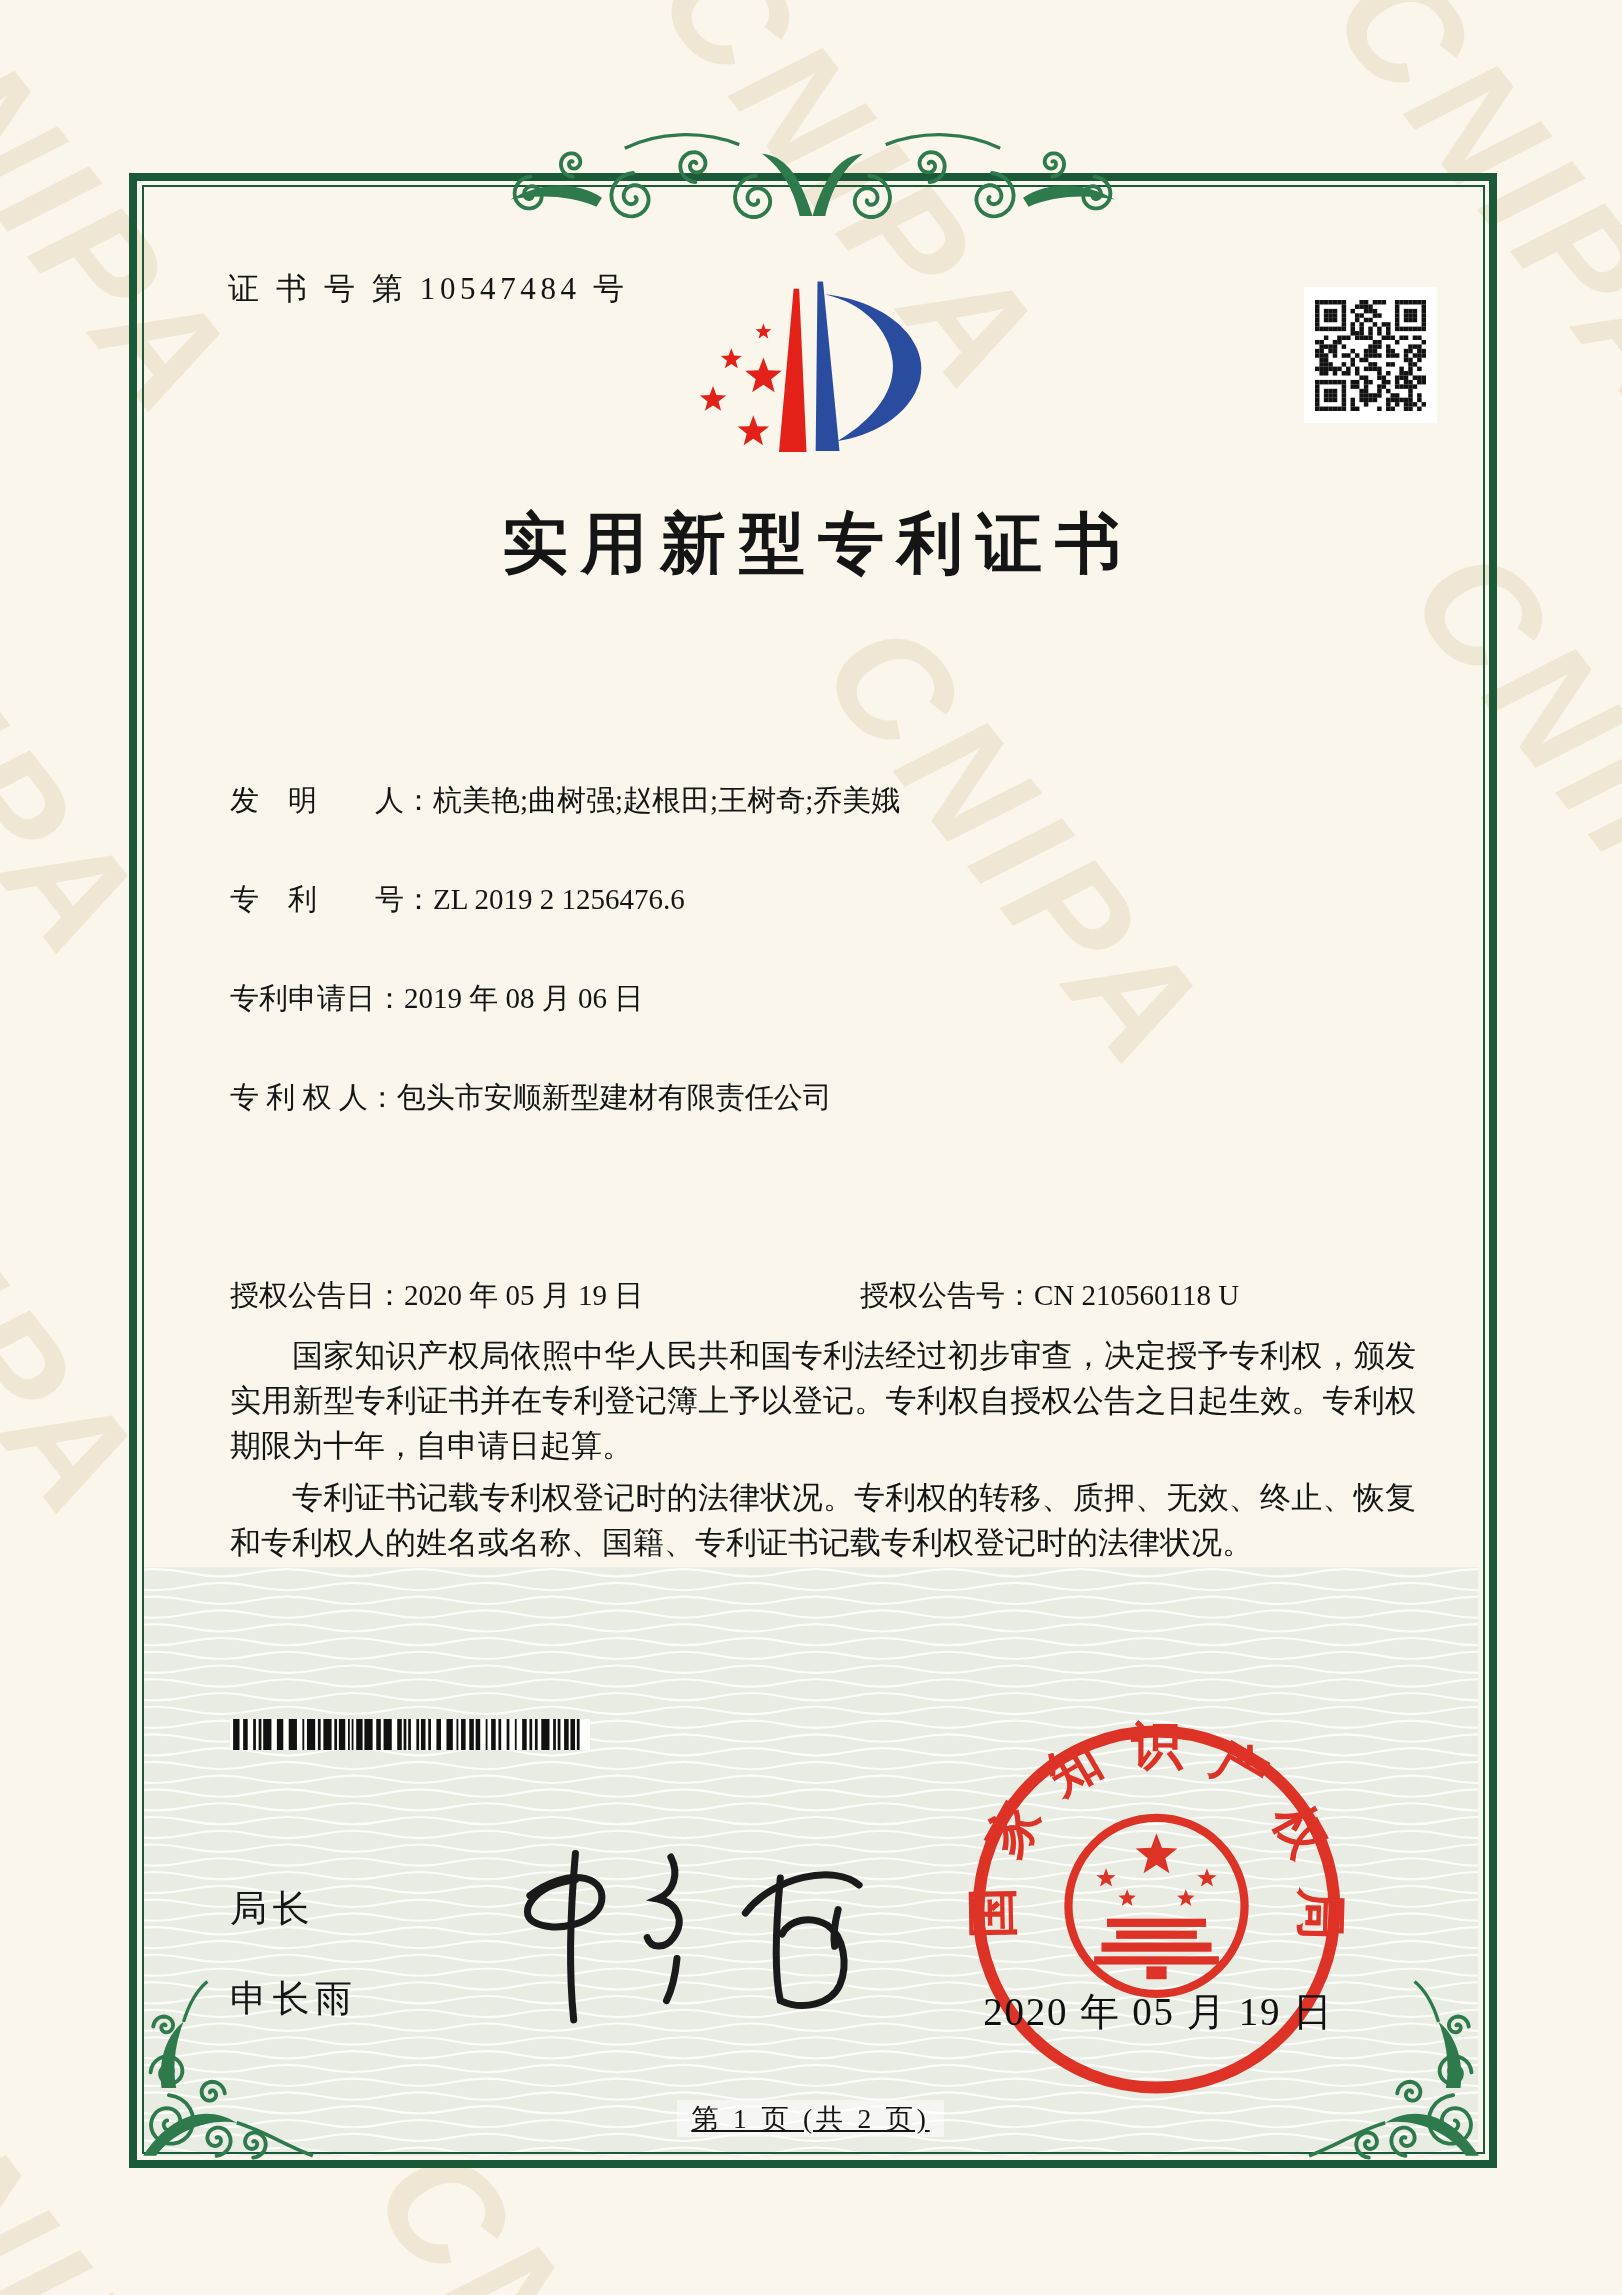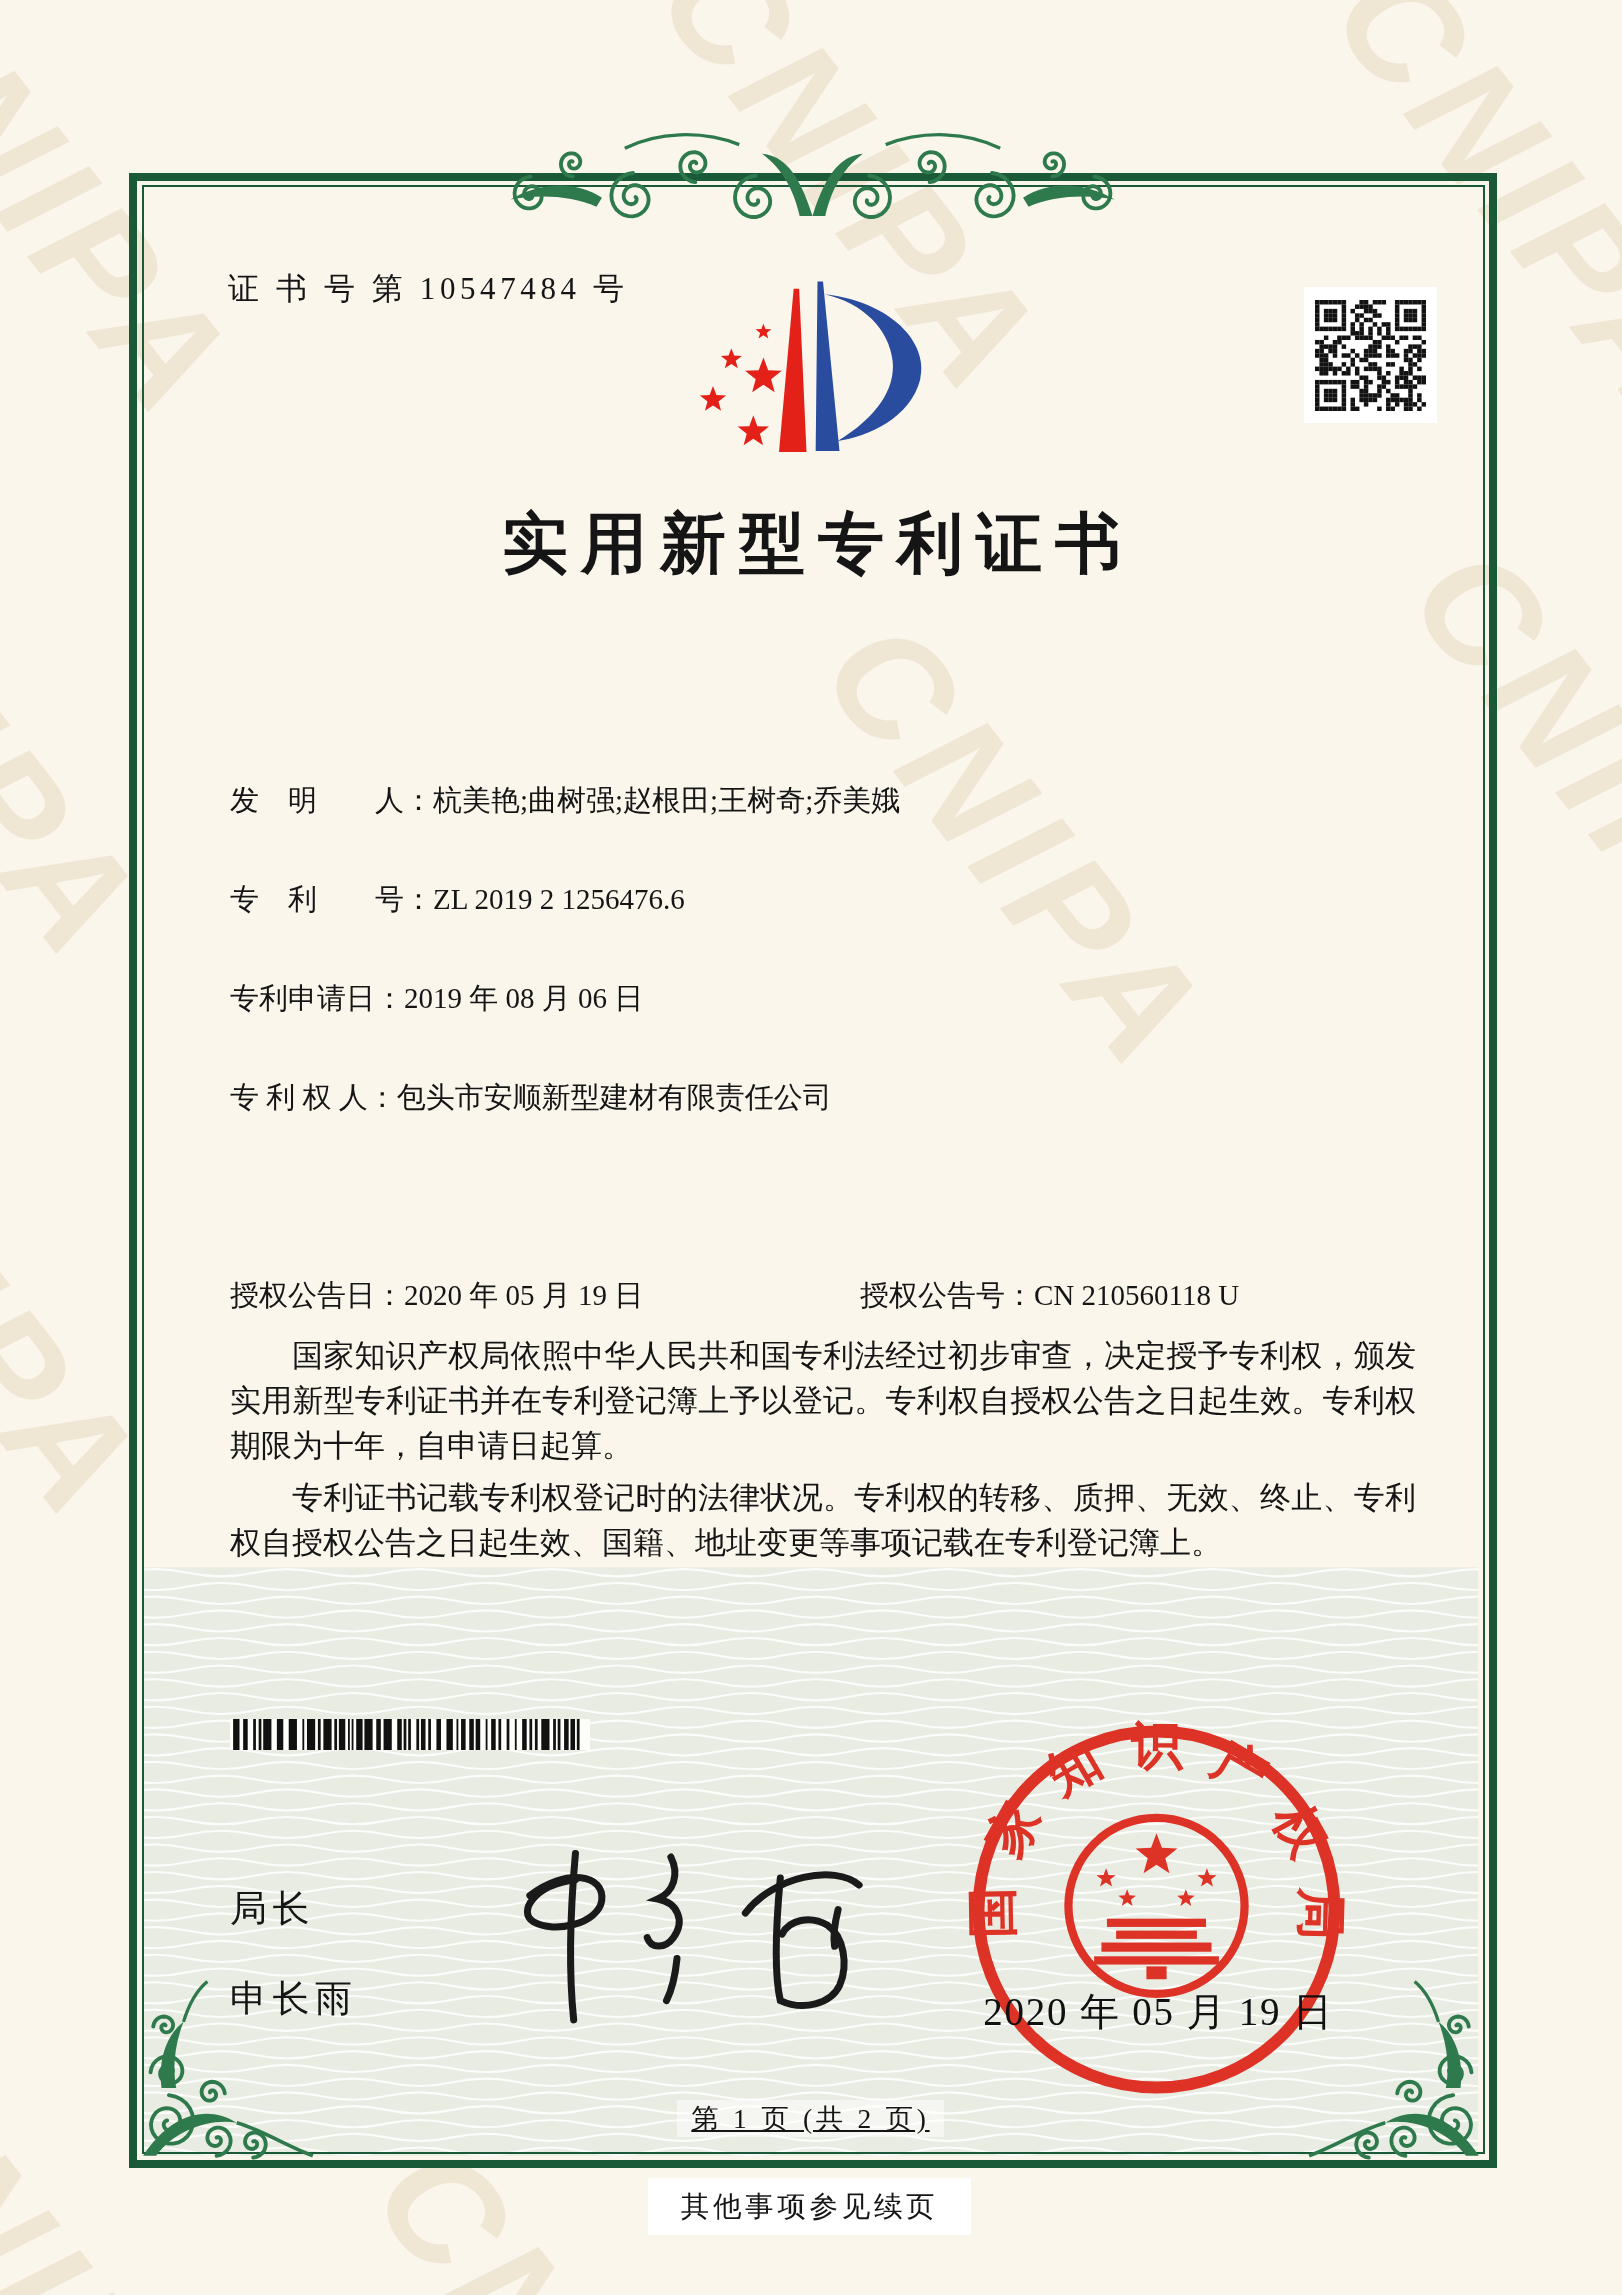--- a/index.html
+++ b/index.html
@@ -510,21 +510,21 @@
   <div class="row" style="top:1078px;">
     <span class="lbl">专 利 权 人：</span><span class="val">包头市安顺新型建材有限责任公司</span>
   </div>
   <div class="row" style="top:1276px;width:1267px;">
     <span class="lbl">授权公告日：</span><span class="val">2020 年 05 月 19 日</span>
     <span class="grant2"><span class="lbl">授权公告号：</span><span class="val">CN 210560118 U</span></span>
   </div>
 
   <div class="abs body-text">
     <p>国家知识产权局依照中华人民共和国专利法经过初步审查，决定授予专利权，颁发实用新型专利证书并在专利登记簿上予以登记。专利权自授权公告之日起生效。专利权期限为十年，自申请日起算。</p>
-    <p>专利证书记载专利权登记时的法律状况。专利权的转移、质押、无效、终止、专利权自授权公告之日起生效、国籍、地址变更等事项记载在专利登记簿上。</p>
+    <p>专利证书记载专利权登记时的法律状况。专利权的转移、质押、无效、终止、恢复和专利权人的姓名或名称、国籍、专利证书记载专利权登记时的法律状况。</p>
   </div>
 
   <div class="abs barcode-box">
     <svg id="barcode-svg" width="360" height="31" viewBox="0 0 392 34">
         <rect x="0" y="0" width="392" height="34" fill="#fdfdfa"></rect>
         <rect x="2" y="0" width="7" height="34" fill="#111"></rect>
         <rect x="13" y="0" width="5" height="34" fill="#111"></rect>
         <rect x="24" y="0" width="3" height="34" fill="#111"></rect>
         <rect x="30" y="0" width="3" height="34" fill="#111"></rect>
         <rect x="35" y="0" width="9" height="34" fill="#111"></rect>
@@ -606,16 +606,15 @@
           <polygon points="-55.0,-41.0 -52.3,-33.7 -44.5,-33.4 -50.6,-28.6 -48.5,-21.1 -55.0,-25.4 -61.5,-21.1 -59.4,-28.6 -65.5,-33.4 -57.7,-33.7" fill="#dd2418"></polygon>
           <polygon points="55.0,-41.0 57.7,-33.7 65.5,-33.4 59.4,-28.6 61.5,-21.1 55.0,-25.4 48.5,-21.1 50.6,-28.6 44.5,-33.4 52.3,-33.7" fill="#dd2418"></polygon>
           <polygon points="-32.0,-18.0 -29.5,-11.4 -22.5,-11.1 -28.0,-6.7 -26.1,0.1 -32.0,-3.8 -37.9,0.1 -36.0,-6.7 -41.5,-11.1 -34.5,-11.4" fill="#dd2418"></polygon>
           <polygon points="32.0,-18.0 34.5,-11.4 41.5,-11.1 36.0,-6.7 37.9,0.1 32.0,-3.8 26.1,0.1 28.0,-6.7 22.5,-11.1 29.5,-11.4" fill="#dd2418"></polygon>
         </g>
     </g>
   </svg>
   <div class="abs seal-date">2020 年 05 月 19 日</div>
 
   <div class="abs page-num"><span>第 1 页 (共 2 页)</span></div>
-  <div class="abs footer-note">其他事项参见续页</div>
 
 </div>
 
 
 </body></html>

